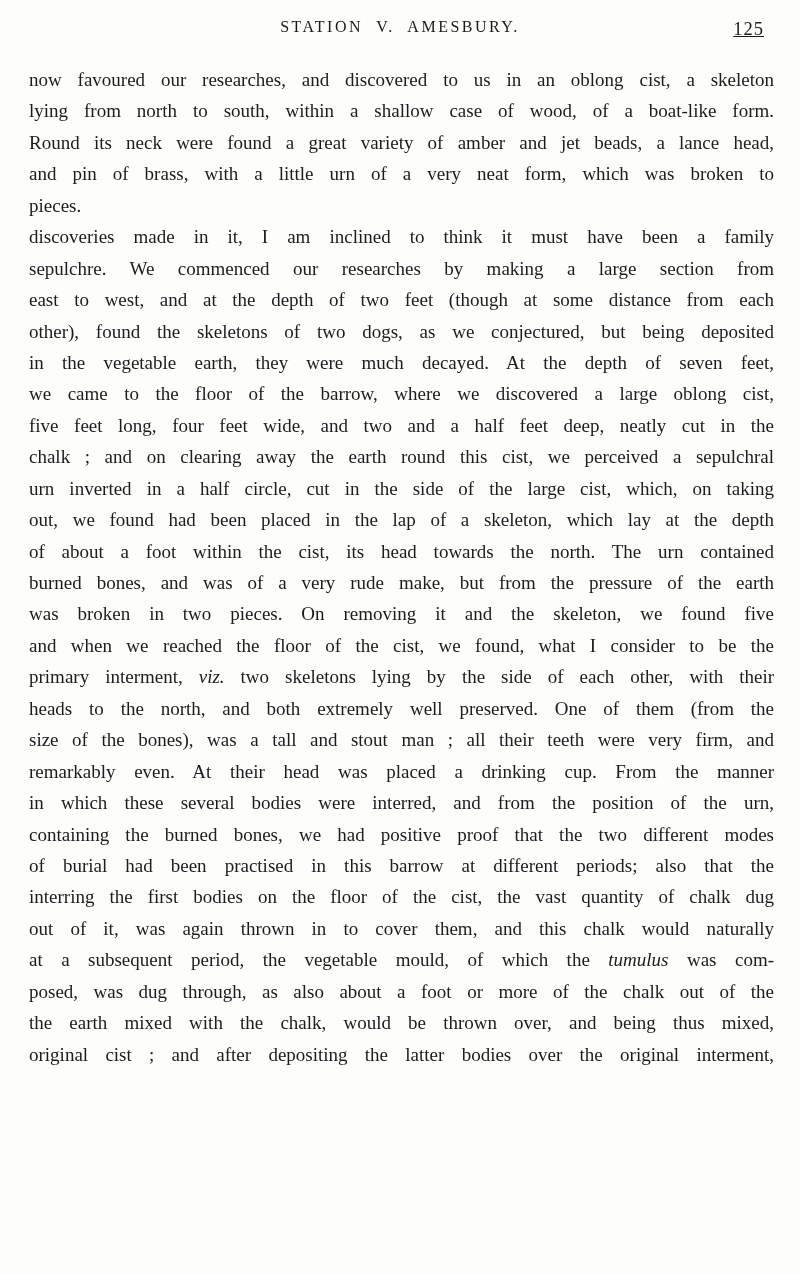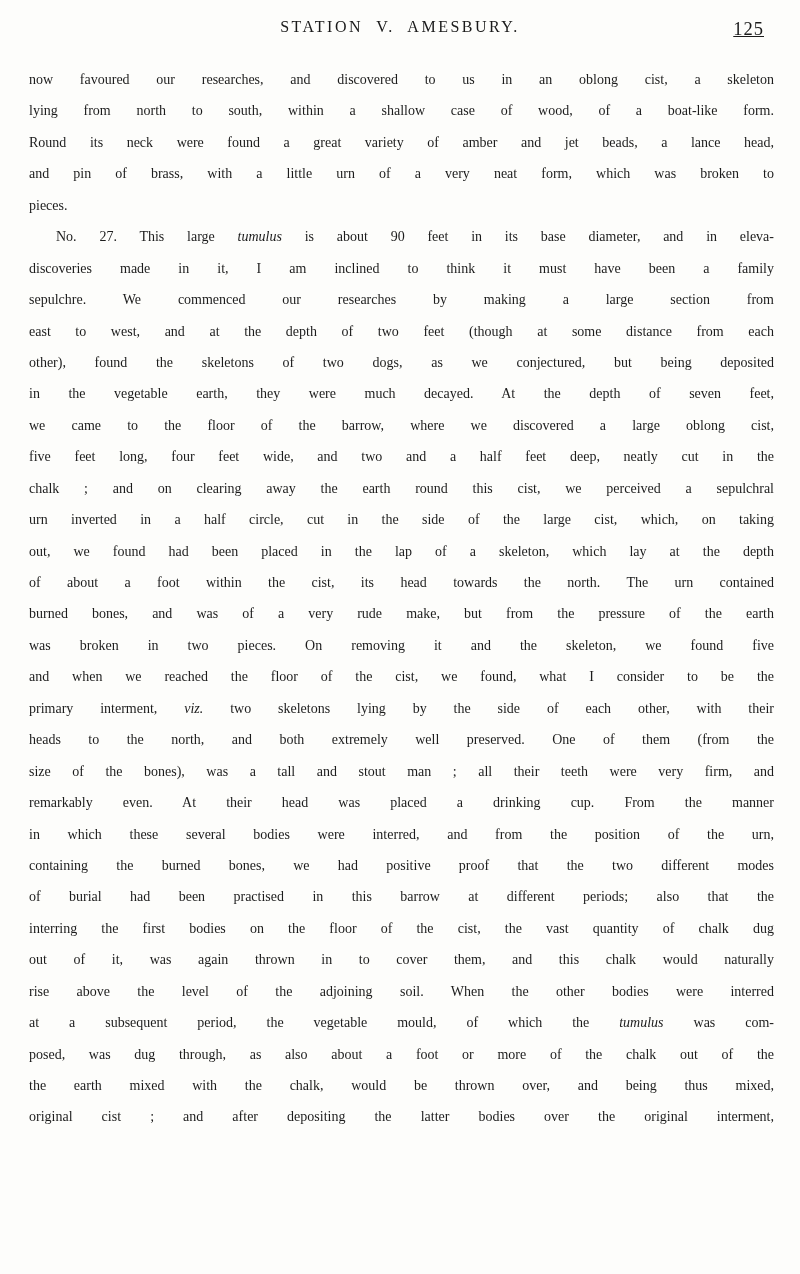--- a/index.html
+++ b/index.html
@@ -39,21 +39,21 @@
   .page-body {
     position: absolute;
     top: 64px;
     left: 29px;
     right: 26px;
   }
   .paragraph { margin: 0; padding: 0; }
   .line {
     height: 31.45px;
     line-height: 31.45px;
-    font-size: 14px;
+    font-size: 19px;
     text-align: justify;
     text-align-last: justify;
     overflow: hidden;
     white-space: normal;
     color: #1c1c1c;
   }
   .line.indent { text-indent: 27px; }
   .line.unjustified { text-align: left; text-align-last: left; }
   .line i { font-style: italic; }
 </style>
@@ -67,21 +67,20 @@
 
 <div class="page-body" id="page-body-text">
     <div class="paragraph">
       <div class="line">now favoured our researches, and discovered to us in an oblong cist, a skeleton</div>
       <div class="line">lying from north to south, within a shallow case of wood, of a boat-like form.</div>
       <div class="line">Round its neck were found a great variety of amber and jet beads, a lance head,</div>
       <div class="line">and pin of brass, with a little urn of a very neat form, which was broken to</div>
       <div class="line unjustified">pieces.</div>
     </div>
     <div class="paragraph">
-      <div class="line indent">No. 27. This large <i>tumulus</i> is about 90 feet in its base diameter, and in eleva-</div>
       <div class="line">discoveries made in it, I am inclined to think it must have been a family</div>
       <div class="line">sepulchre. We commenced our researches by making a large section from</div>
       <div class="line">east to west, and at the depth of two feet (though at some distance from each</div>
       <div class="line">other), found the skeletons of two dogs, as we conjectured, but being deposited</div>
       <div class="line">in the vegetable earth, they were much decayed. At the depth of seven feet,</div>
       <div class="line">we came to the floor of the barrow, where we discovered a large oblong cist,</div>
       <div class="line">five feet long, four feet wide, and two and a half feet deep, neatly cut in the</div>
       <div class="line">chalk ; and on clearing away the earth round this cist, we perceived a sepulchral</div>
       <div class="line">urn inverted in a half circle, cut in the side of the large cist, which, on taking</div>
       <div class="line">out, we found had been placed in the lap of a skeleton, which lay at the depth</div>
@@ -91,19 +90,18 @@
       <div class="line">and when we reached the floor of the cist, we found, what I consider to be the</div>
       <div class="line">primary interment, <i>viz.</i> two skeletons lying by the side of each other, with their</div>
       <div class="line">heads to the north, and both extremely well preserved. One of them (from the</div>
       <div class="line">size of the bones), was a tall and stout man ; all their teeth were very firm, and</div>
       <div class="line">remarkably even. At their head was placed a drinking cup. From the manner</div>
       <div class="line">in which these several bodies were interred, and from the position of the urn,</div>
       <div class="line">containing the burned bones, we had positive proof that the two different modes</div>
       <div class="line">of burial had been practised in this barrow at different periods; also that the</div>
       <div class="line">interring the first bodies on the floor of the cist, the vast quantity of chalk dug</div>
       <div class="line">out of it, was again thrown in to cover them, and this chalk would naturally</div>
-      <div class="line">rise above the level of the adjoining soil. When the other bodies were interred</div>
       <div class="line">at a subsequent period, the vegetable mould, of which the <i>tumulus</i> was com-</div>
       <div class="line">posed, was dug through, as also about a foot or more of the chalk out of the</div>
       <div class="line">the earth mixed with the chalk, would be thrown over, and being thus mixed,</div>
       <div class="line">original cist ; and after depositing the latter bodies over the original interment,</div>
     </div>
   </div>
 
 </body></html>

